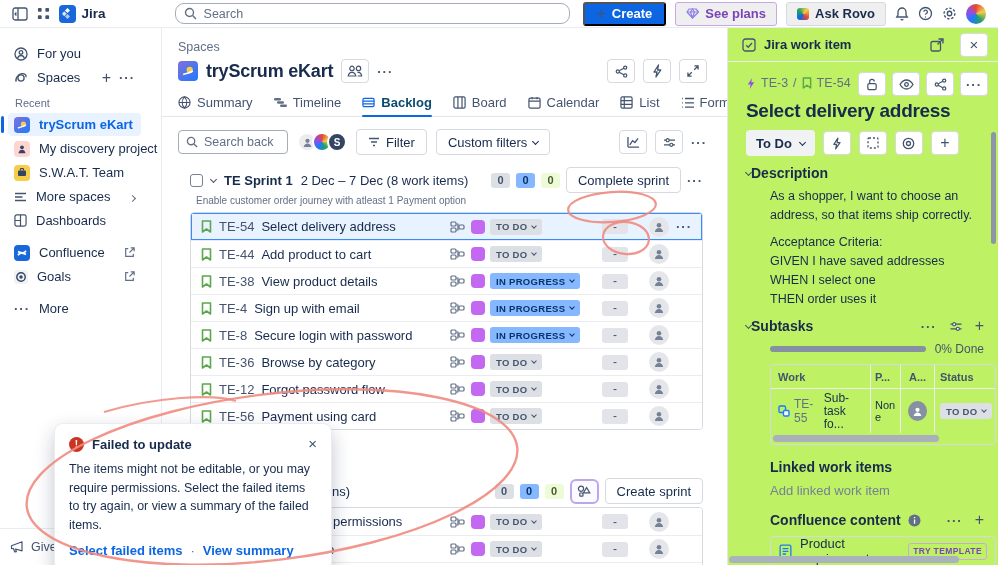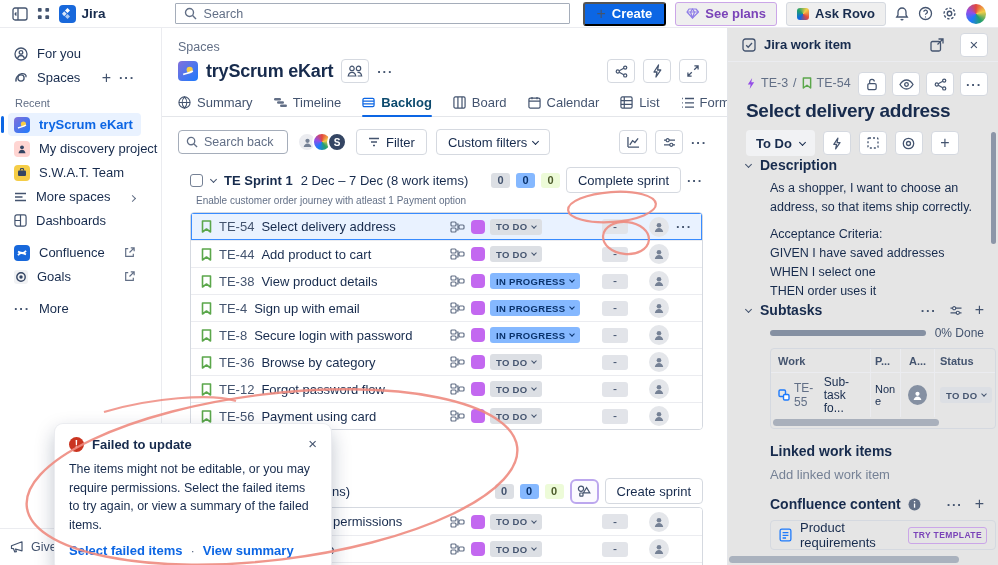--- a/index.html
+++ b/index.html
@@ -21,21 +21,21 @@
 .btn{height:26px;border:1px solid #D5D9E0;border-radius:4px;background:#fff;color:#172B4D;
   display:inline-flex;align-items:center;gap:6px;padding:0 11px;font-weight:500;font-size:13px;white-space:nowrap}
 .tile{width:16px;height:16px;border-radius:4px;display:inline-flex;align-items:center;justify-content:center;flex:0 0 16px}
 
 
 .topbar{position:absolute;left:0;top:0;width:998px;height:28px;background:#fff;border-bottom:1px solid #EBECF0;
   display:flex;align-items:center;gap:9px;padding:0 12px;z-index:10}
 .tbi{color:#44546F;display:flex;align-items:center}
 .logo-tile{width:18px;height:18px;border-radius:4px;background:#1868DB;display:flex;align-items:center;justify-content:center}
 .logo-text{font-weight:700;font-size:13.5px;margin-left:-3px}
-.gsearch{width:428px;height:21px;margin-left:60px;border:1px solid #A5ADBA;border-radius:1px;
+.gsearch{width:428px;height:21px;margin-left:60px;border:1px solid #A5ADBA;border-radius:9px;
   display:flex;align-items:center;gap:7px;padding:0 8px;color:#626F86}
 .gsearch input{border:none;outline:none;flex:1;font-size:12.5px;color:#172B4D;background:transparent}
 .gsearch input::placeholder{color:#626F86}
 .btn-create{height:24px;background:#0C66E4;color:#fff;border-radius:3px;font-weight:600;font-size:13px;
   display:inline-flex;align-items:center;gap:6px;padding:0 12px;margin-left:4px;white-space:nowrap}
 .btn-plans{height:24px;border:1px solid #CBA6E8;color:#7A43B8;border-radius:3px;font-weight:600;font-size:13px;
   display:inline-flex;align-items:center;gap:6px;padding:0 10px;white-space:nowrap}
 .btn-rovo{height:24px;border:1px solid #D5D9E0;color:#172B4D;border-radius:3px;font-weight:600;font-size:13px;
   display:inline-flex;align-items:center;gap:6px;padding:0 10px;white-space:nowrap}
 .rovo-dot{width:12px;height:12px;border-radius:3px;background:conic-gradient(from 40deg,#F5CD47,#E2483D,#0C66E4,#22A06B,#F5CD47)}
@@ -120,31 +120,31 @@
   box-shadow:0 0 0 1px #EBECF0,0 8px 20px rgba(9,30,66,.28);padding:12px 14px 13px 14px}
 .popup-head{display:flex;align-items:center;gap:8px}
 .err-ic{width:15px;height:15px;border-radius:50%;background:#CA3521;color:#fff;font-size:10px;font-weight:700;
   display:flex;align-items:center;justify-content:center;flex:0 0 15px}
 .popup-title{font-weight:700;font-size:13px;flex:1}
 .popup-body{margin-top:8px;font-size:12.4px;line-height:1.5;color:#172B4D}
 .popup-links{margin-top:9px;font-weight:700;color:#0C66E4;font-size:13px;display:flex;gap:8px;align-items:center}
 .popup-links .sep{color:#626F86;font-weight:400}
 
 
-.panel{position:absolute;left:727px;top:28px;width:271px;height:537px;border-left:1px solid #E4E6EA;background:#e5e5e5;z-index:20}
+.panel{position:absolute;left:727px;top:28px;width:271px;height:537px;border-left:1px solid #E4E6EA;background:#bef264;z-index:20}
 .panel-top{height:34px;display:flex;align-items:center;gap:8px;padding:0 10px 0 14px;border-bottom:1px solid #EBECF0}
 .panel-top .ttl{font-weight:700;font-size:13px;flex:1;white-space:nowrap}
 .panel-body{position:relative;height:503px;padding:0 14px 0 18px;overflow:hidden}
 .crumbs{display:flex;align-items:center;gap:5px;color:#626F86;font-size:12.5px;margin-top:14px}
 .p-actions{position:absolute;right:10px;top:10px;display:flex;gap:6px}
 .p-title{font-size:19px;font-weight:700;margin-top:10px;letter-spacing:-.3px;white-space:nowrap}
 .status-row{display:flex;gap:8px;margin-top:8px;align-items:center}
 .btn-status{background:#F1F2F4;border-radius:4px;height:26px;padding:0 10px;font-weight:600;font-size:13px;
   display:inline-flex;align-items:center;gap:8px}
-.sec-head{display:flex;align-items:center;gap:9px;margin-top:1px}
+.sec-head{display:flex;align-items:center;margin-top:9px}
 .sec-title{font-weight:700;font-size:14px}
 .sec-icons{margin-left:auto;display:flex;gap:12px;align-items:center;color:#44546F}
 .desc-p{margin:6px 0 0 24px;font-size:12.5px;line-height:19px;max-width:228px}
 .ac{margin:8px 0 0 24px;font-size:12.5px;line-height:19px}
 .progress-row{display:flex;align-items:center;gap:9px;margin:8px 0 0 24px}
 .pbar{flex:1;height:6px;border-radius:3px;background:#8590A2}
 .plabel{font-size:12px;color:#44546F;white-space:nowrap}
 .sub-table{margin:8px 0 0 24px;border:1px solid #D5D9E0;border-radius:4px;width:226px;overflow:hidden;position:relative}
 .st-row{display:flex;align-items:stretch}
 .st-h{height:24px;border-bottom:1px solid #EBECF0;font-size:11px;font-weight:700;color:#44546F}

